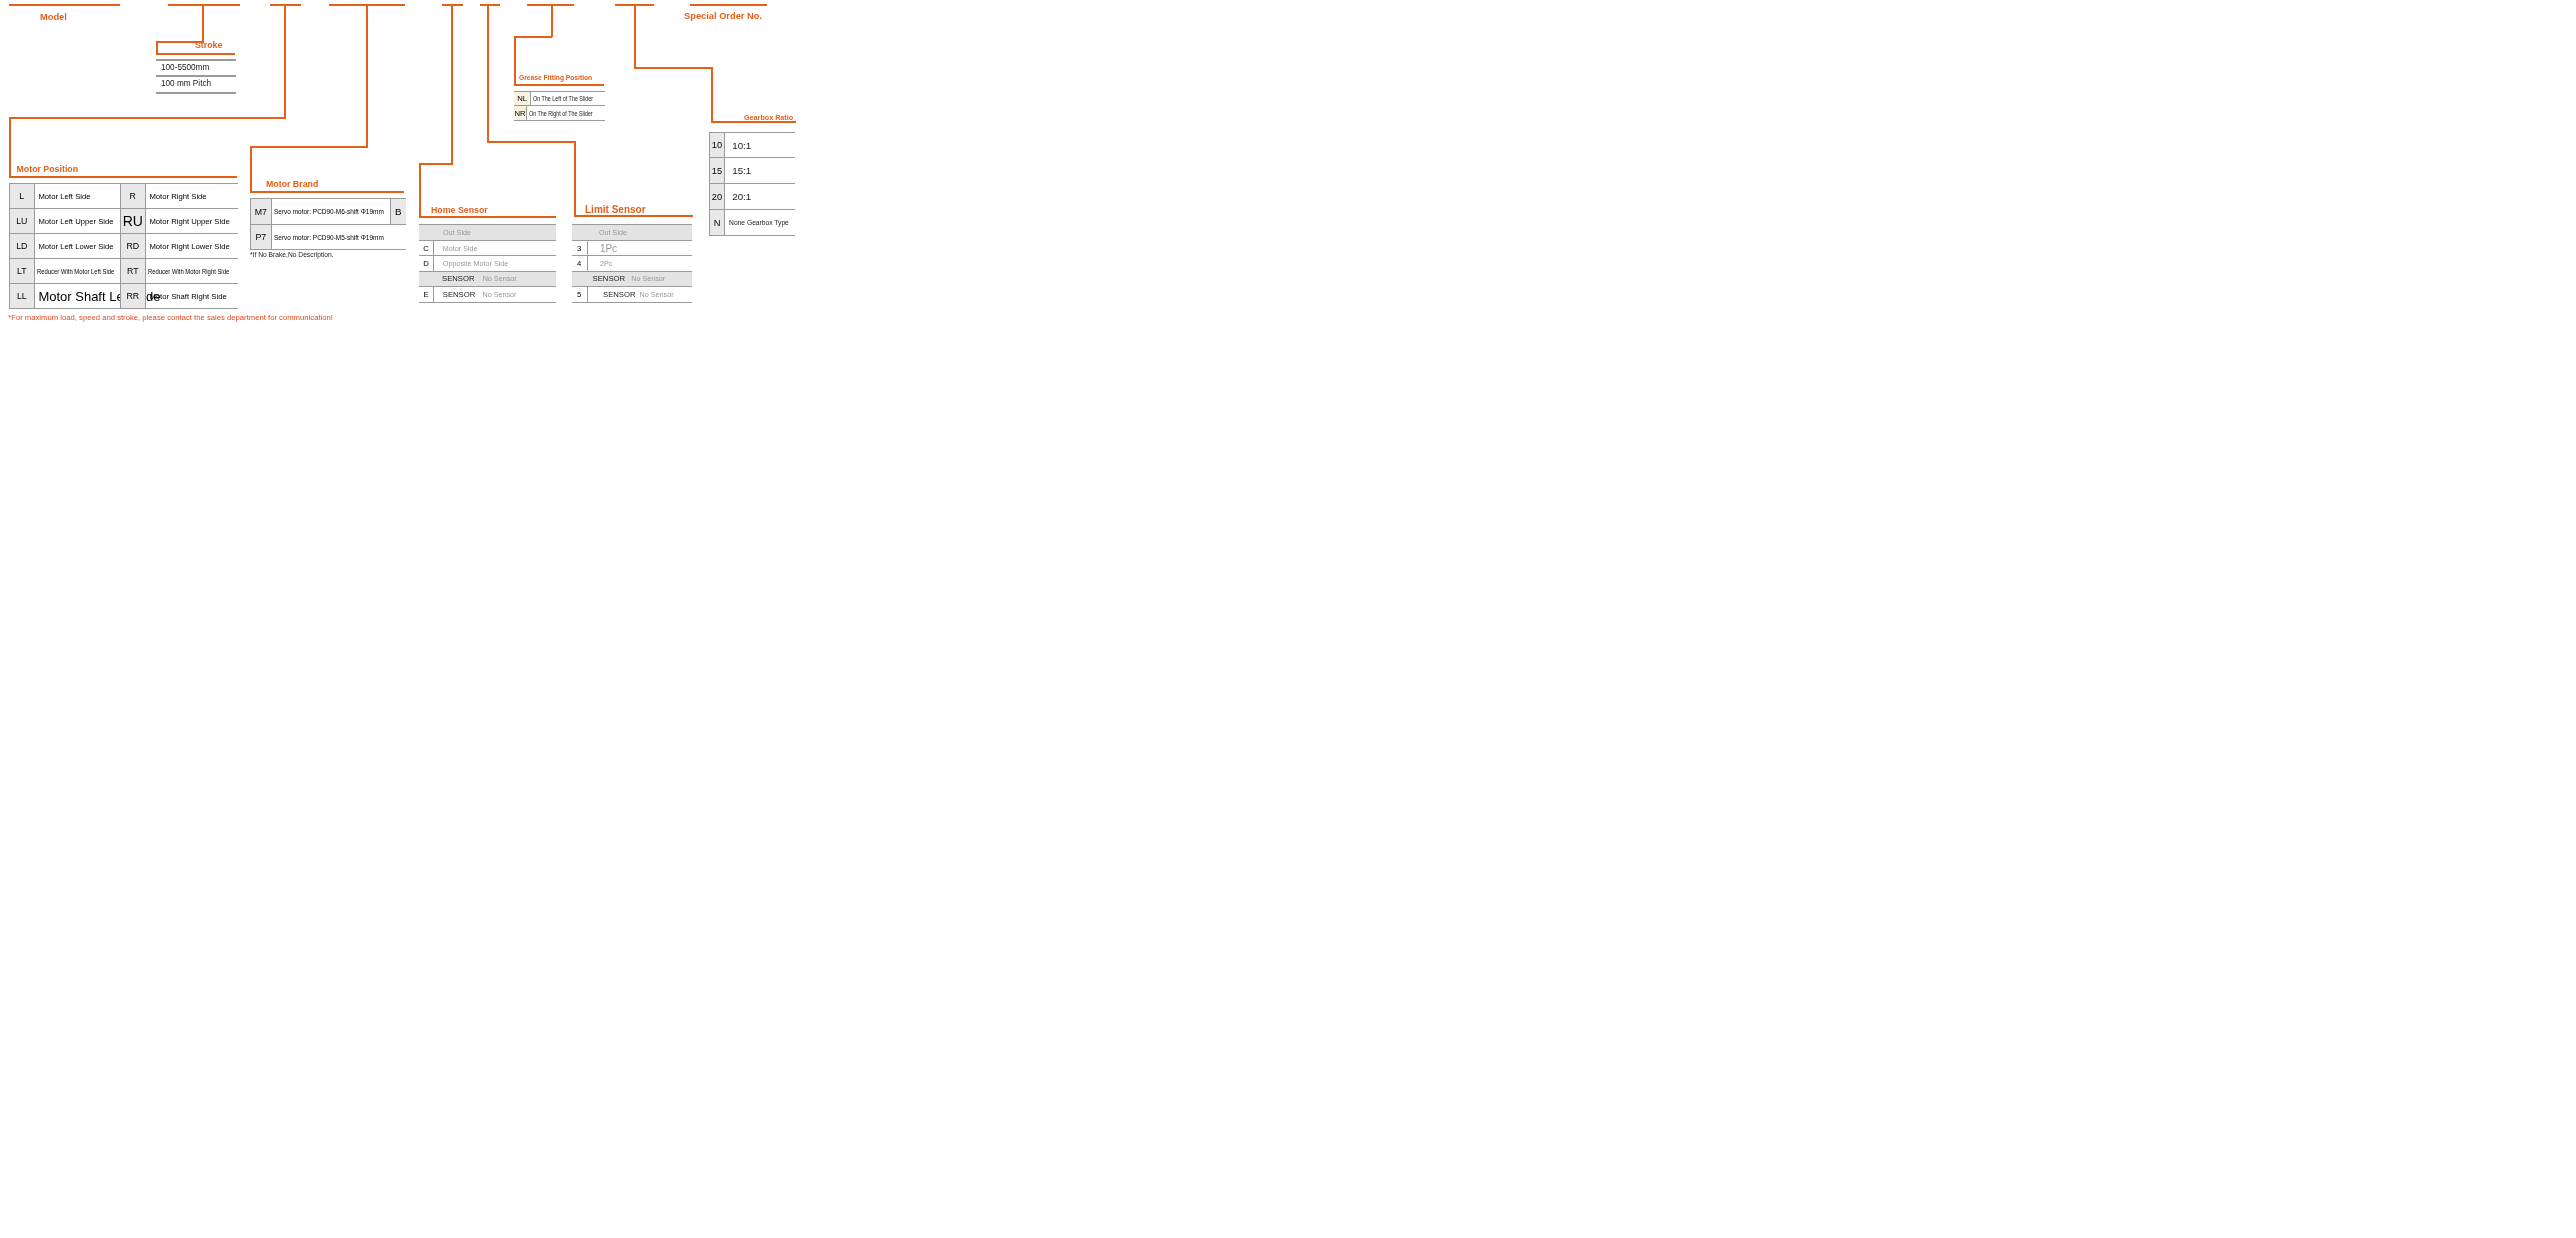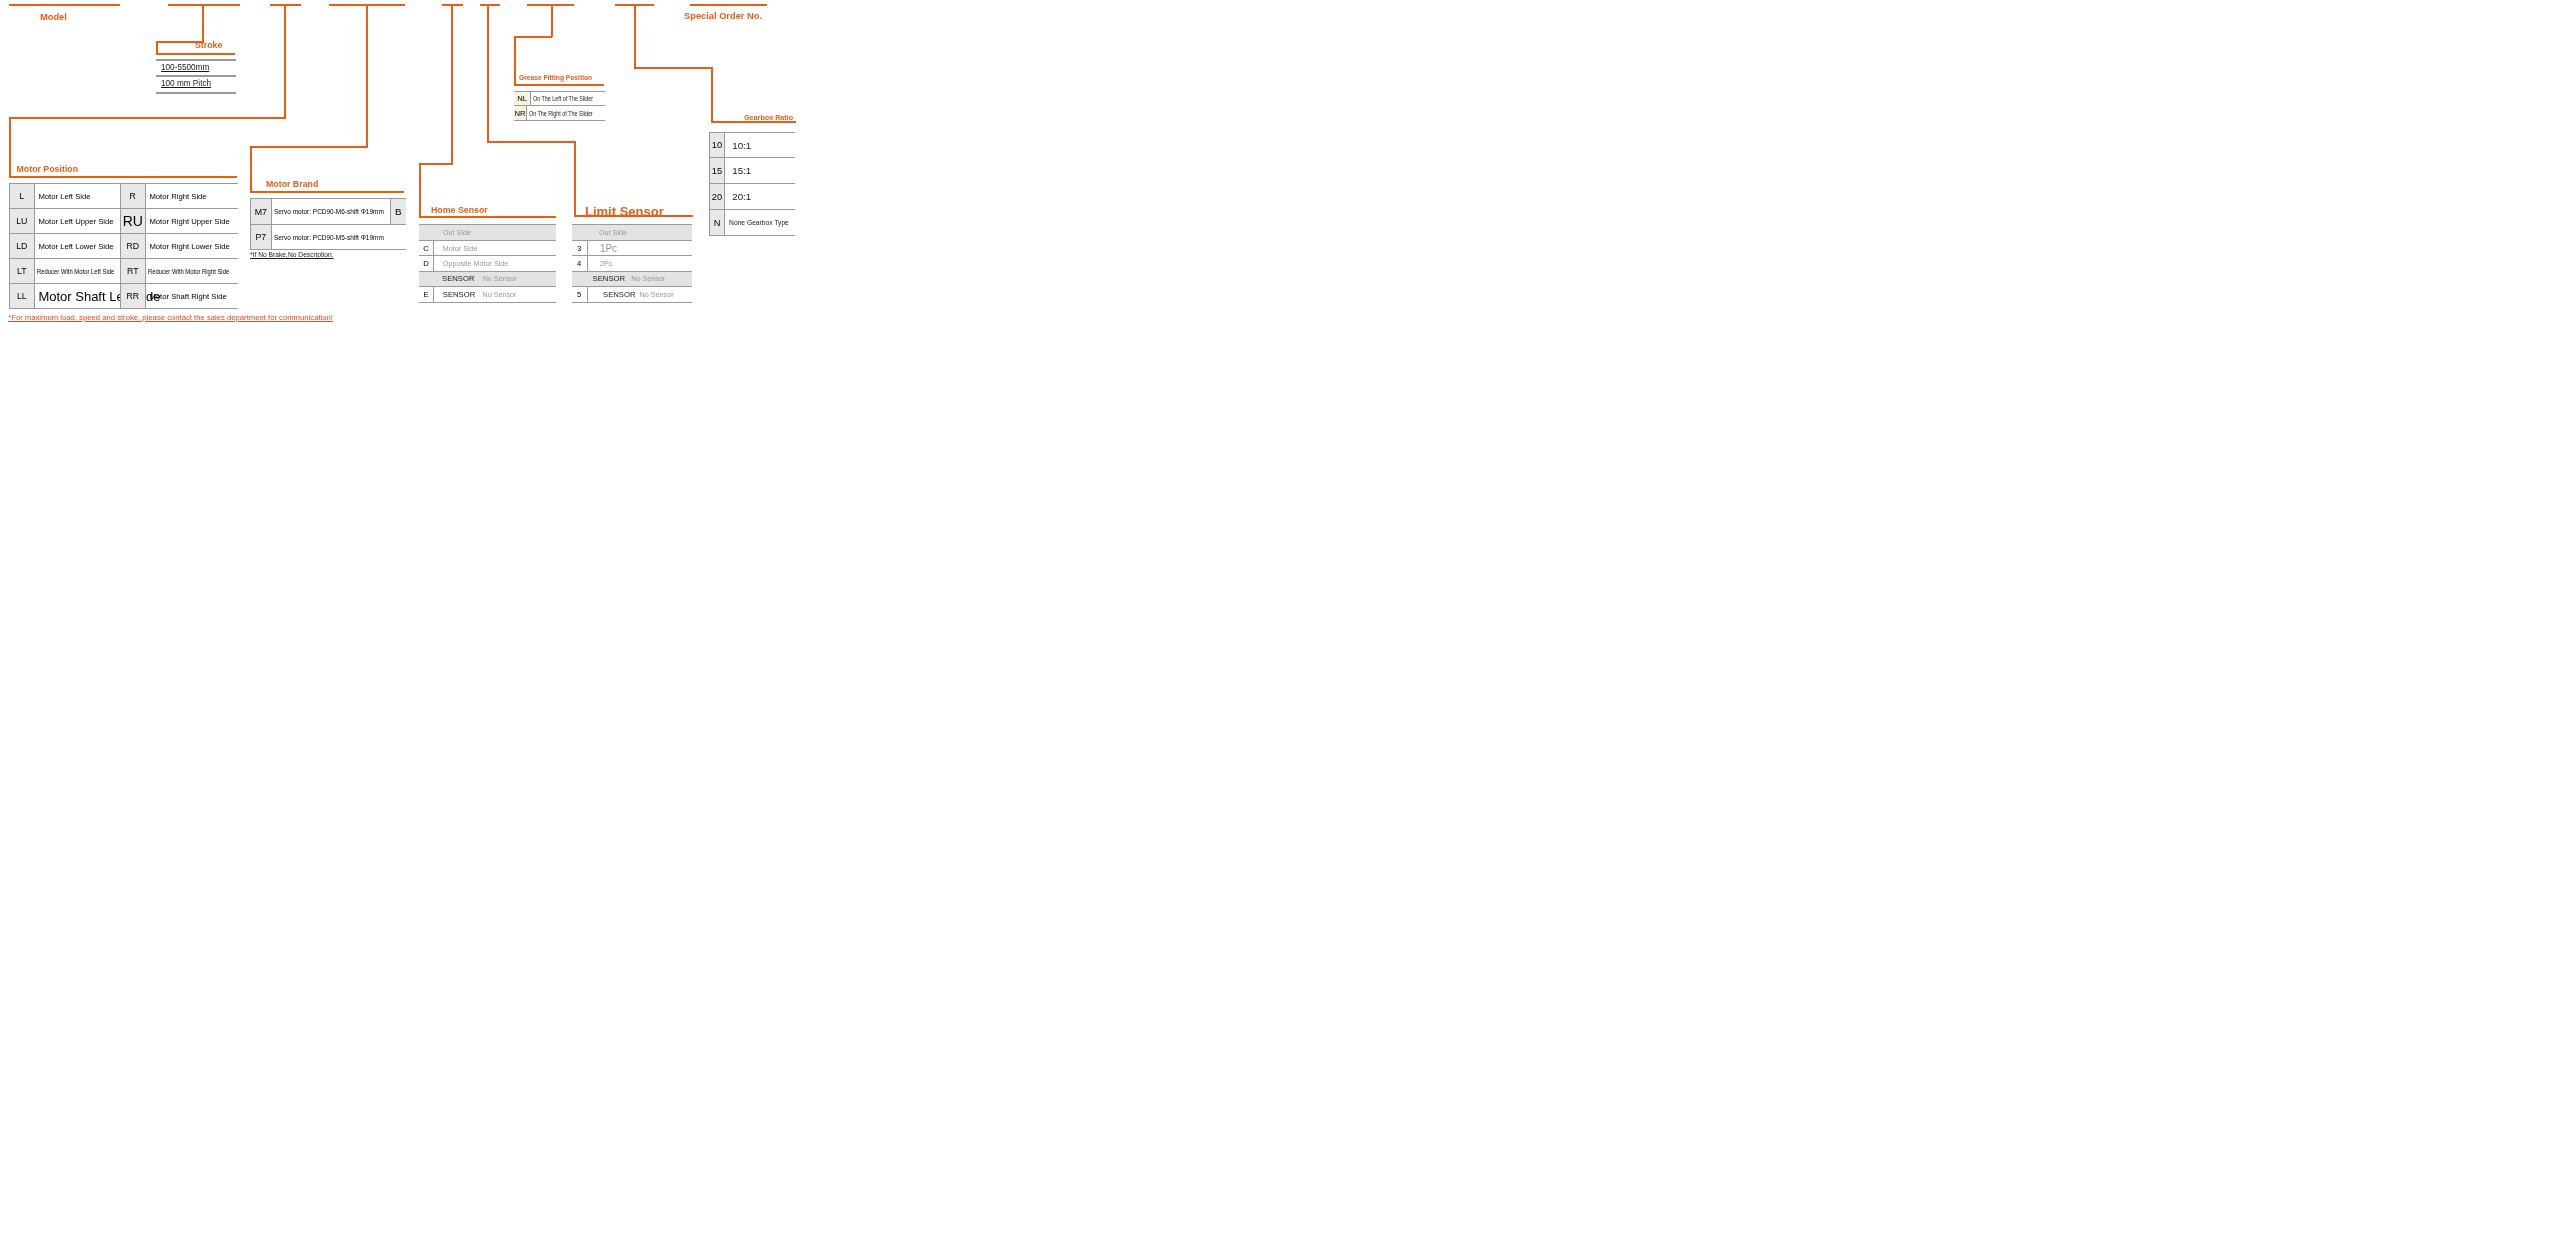--- a/index.html
+++ b/index.html
@@ -12,21 +12,21 @@
   .tbl{position:absolute;box-sizing:border-box;}
   .row{display:flex;box-sizing:border-box;border-bottom:1px solid #9a9a9a;}
   .cell{box-sizing:border-box;display:flex;align-items:center;white-space:nowrap;}
   .code{justify-content:center;}
   .graycell{background:#e8e8e8;}
   .grayrow{background:#e3e3e3;}
   .muted{color:#98989a;}
   .cream{background:#faf3e1;}
   .sep-l{border-left:1px solid #9a9a9a;}
   .sep-r{border-right:1px solid #9a9a9a;}
-  .note{position:absolute;white-space:nowrap;text-decoration:underline;}
+  .note{position:absolute;white-space:nowrap;}
 </style>
 </head>
 <body>
 
 <div class="canvas">
 
   <div class="oline" style="left:8.8px;top:4.1px;width:111px;height:2.1px;"></div>
   <div class="oline" style="left:168px;top:4.1px;width:72px;height:2.1px;"></div>
   <div class="oline" style="left:270px;top:4.1px;width:31px;height:2.1px;"></div>
   <div class="oline" style="left:329px;top:4.1px;width:76px;height:2.1px;"></div>
@@ -37,21 +37,21 @@
   <div class="oline" style="left:690px;top:4.1px;width:77px;height:2.1px;"></div>
 
   <div class="lbl" style="left:40px;top:12px;font-size:9.3px;">Model</div>
   <div class="lbl" style="left:195px;top:40px;font-size:8.8px;">Stroke</div>
   <div class="lbl" style="left:684px;top:11.3px;font-size:9.3px;">Special Order No.</div>
   <div class="lbl" style="left:519px;top:74px;font-size:6.7px;">Grease Fitting Position</div>
   <div class="lbl" style="left:744px;top:113px;font-size:7.2px;">Gearbox Ratio</div>
   <div class="lbl" style="left:16.5px;top:164px;font-size:8.8px;">Motor Position</div>
   <div class="lbl" style="left:266px;top:179px;font-size:8.8px;">Motor Brand</div>
   <div class="lbl" style="left:431px;top:205px;font-size:8.8px;">Home Sensor</div>
-  <div class="lbl" style="left:585px;top:204px;font-size:13px;text-align:right;">Limit Sensor</div>
+  <div class="lbl" style="left:585px;top:204px;font-size:10px;text-align:right;">Limit Sensor</div>
 
   <div class="oline" style="left:202px;top:5.2px;width:1.5px;height:38px;"></div>
   <div class="oline" style="left:156px;top:41px;width:47px;height:1.5px;"></div>
   <div class="oline" style="left:156px;top:41px;width:1.5px;height:13.4px;"></div>
   <div class="oline" style="left:156px;top:53px;width:79px;height:1.5px;"></div>
 
   <div class="oline" style="left:284px;top:5.2px;width:1.5px;height:114px;"></div>
   <div class="oline" style="left:9.3px;top:117px;width:277px;height:1.5px;"></div>
   <div class="oline" style="left:9.3px;top:117px;width:1.5px;height:60px;"></div>
   <div class="oline" style="left:9.3px;top:176px;width:228px;height:1.5px;"></div>

